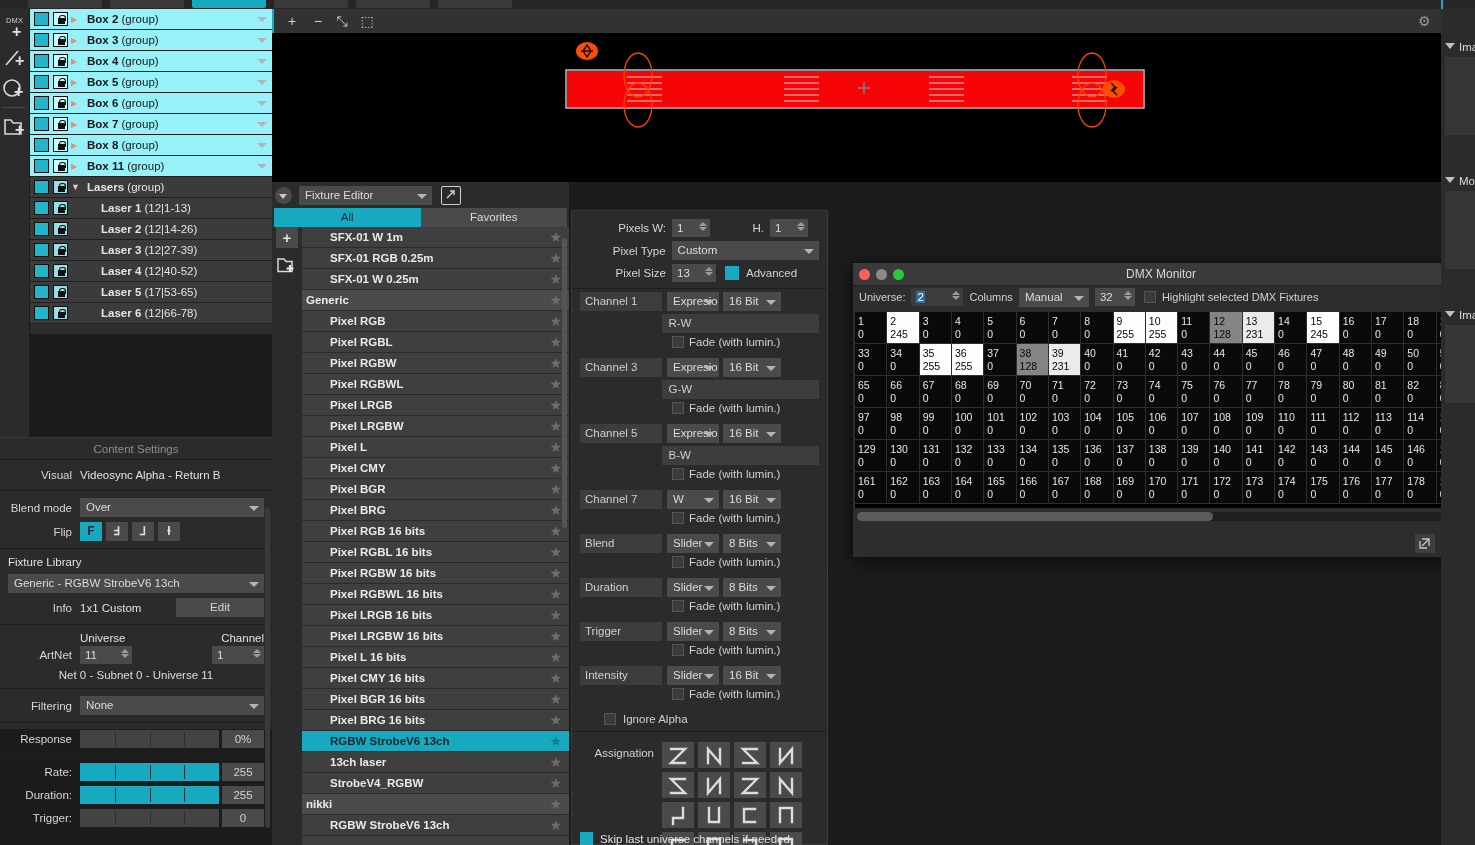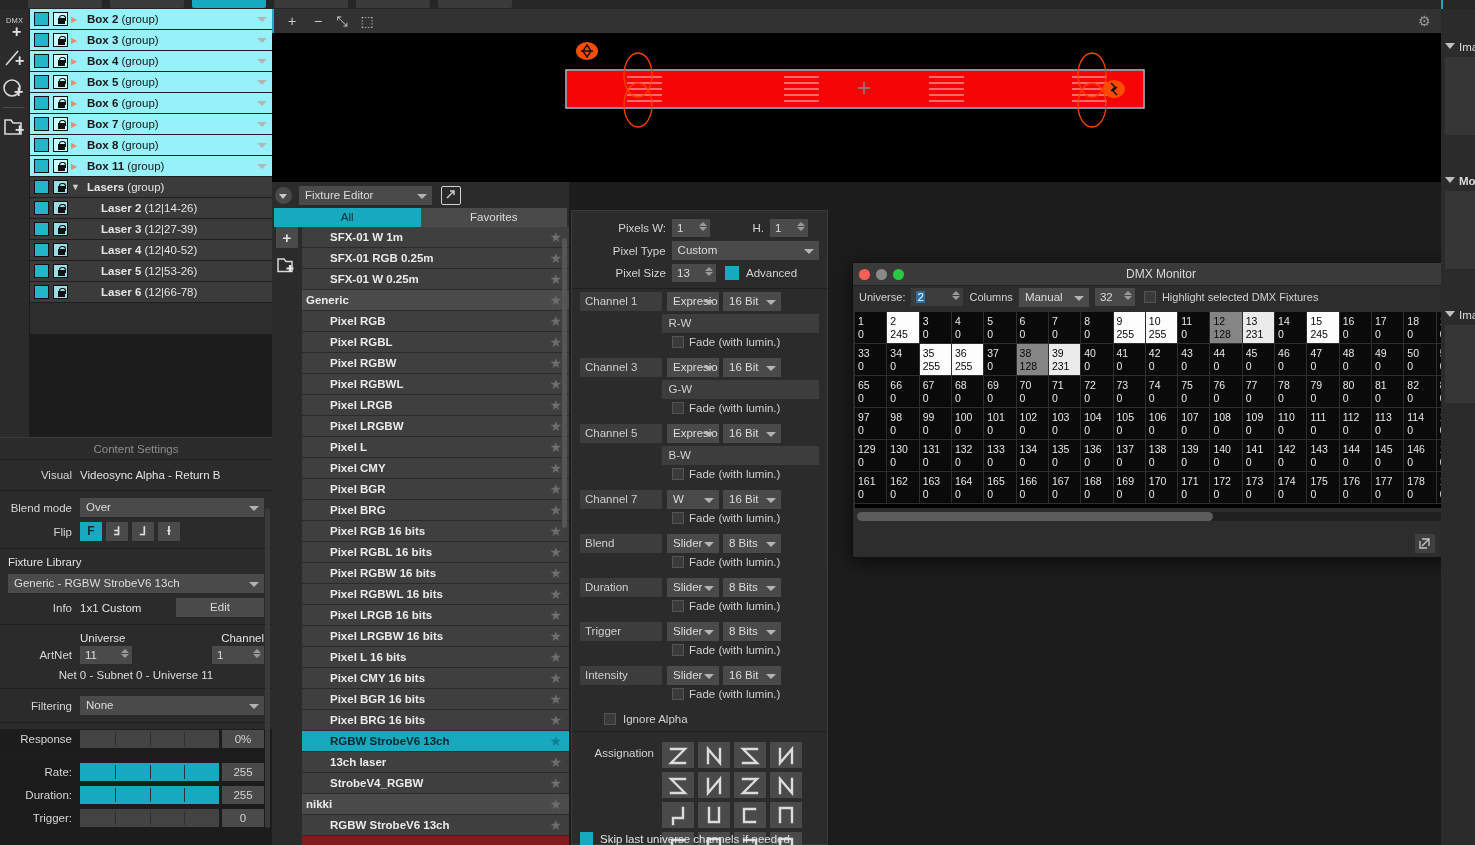--- a/index.html
+++ b/index.html
@@ -84,21 +84,21 @@
 
   
   #fixpanel { position:absolute; left:272px; top:182px; width:297px; height:663px; background:#2b2b2b; }
   #fixhdr { height:26px; display:flex; align-items:center; padding-left:3px; }
   .circbtn { width:17px; height:17px; border-radius:50%; background:#4a4a4a; position:relative; }
   .circbtn::after { content:""; position:absolute; left:4px; top:7px; border-left:4px solid transparent; border-right:4px solid transparent; border-top:5px solid #c8c8c8; }
   #tabrow { display:flex; padding:0 2px; height:19px; }
   .ftab { flex:1; text-align:center; line-height:19px; background:#4a4a4a; font-size:11.5px; color:#dcdcdc; }
   .ftab.act { background:#17a9c0; color:#0d2b30; }
   #fixside { position:absolute; left:0; top:45px; width:30px; bottom:0; background:#2b2b2b; }
-  #fixlist { position:absolute; left:30px; top:45px; right:0; bottom:0; overflow:hidden; background:#7f1d1d; }
+  #fixlist { position:absolute; left:30px; top:45px; right:0; bottom:0; overflow:hidden; background:#404040; }
   .frow { height:21px; line-height:21px; display:flex; align-items:center; background:#3f3f3f; border-bottom:1px solid #2b2b2b; padding-left:28px; position:relative; }
   .frow.cat { padding-left:4px; background:#4b4b4b; }
   .frow.act { background:#17a9c0; }
   .fname { font-size:11.5px; font-weight:bold; color:#eaeaea; }
   .frow.act .fname { color:#08272c; }
   .star { position:absolute; right:7px; top:3px; font-size:14px; color:#6d6d6d; line-height:15px; }
   .frow.act .star { color:#0f7f91; }
   #fl-scroll { position:absolute; right:2px; top:56px; width:5px; height:290px; background:#555; border-radius:3px; }
 
   
@@ -239,39 +239,45 @@
       <div class="trow grp">
         <div class="swatch"></div>
         <div class="lock"></div>
         <div class="tri down">▼</div>
         <div class="tname"><span>Lasers</span> <span class="sub">(group)</span></div>
       </div>
       <div class="trow child">
         <div class="swatch"></div>
         <div class="lock"></div>
         <div class="tri"></div>
+        <div class="tname indent"><span>Laser 1</span> <span class="sub">(12|1-13)</span></div>
+      </div>
+      <div class="trow child">
+        <div class="swatch"></div>
+        <div class="lock"></div>
+        <div class="tri"></div>
         <div class="tname indent"><span>Laser 2</span> <span class="sub">(12|14-26)</span></div>
       </div>
       <div class="trow child">
         <div class="swatch"></div>
         <div class="lock"></div>
         <div class="tri"></div>
         <div class="tname indent"><span>Laser 3</span> <span class="sub">(12|27-39)</span></div>
       </div>
       <div class="trow child">
         <div class="swatch"></div>
         <div class="lock"></div>
         <div class="tri"></div>
         <div class="tname indent"><span>Laser 4</span> <span class="sub">(12|40-52)</span></div>
       </div>
       <div class="trow child">
         <div class="swatch"></div>
         <div class="lock"></div>
         <div class="tri"></div>
-        <div class="tname indent"><span>Laser 5</span> <span class="sub">(12|53-26)</span></div>
+        <div class="tname indent"><span>Laser 5</span> <span class="sub">(17|53-65)</span></div>
       </div>
       <div class="trow child">
         <div class="swatch"></div>
         <div class="lock"></div>
         <div class="tri"></div>
         <div class="tname indent"><span>Laser 6</span> <span class="sub">(12|66-78)</span></div>
       </div>
     </div>
 
   <div id="cs">
@@ -1324,21 +1330,21 @@
     <div class="g">⚙</div>
   </div>
   <div id="rdock-strip"></div>
   <div id="rdock">
 
     <div style="height:28px;"></div>
     <div class="rsec">
       <div class="rt"><span class="caret"></span><span>Ima</span></div>
       <div class="rbody"></div>
     </div>
-    <div class="rsec" style="margin-top:36px;font-weight:bold;">
+    <div class="rsec" style="margin-top:36px;">
       <div class="rt"><span class="caret"></span><span>Mo</span></div>
       <div class="rbody"></div>
     </div>
     <div class="rsec" style="margin-top:36px;">
       <div class="rt"><span class="caret"></span><span>Ima</span></div>
       <div class="rbody"></div>
     </div>
   </div>
 
 </div>

